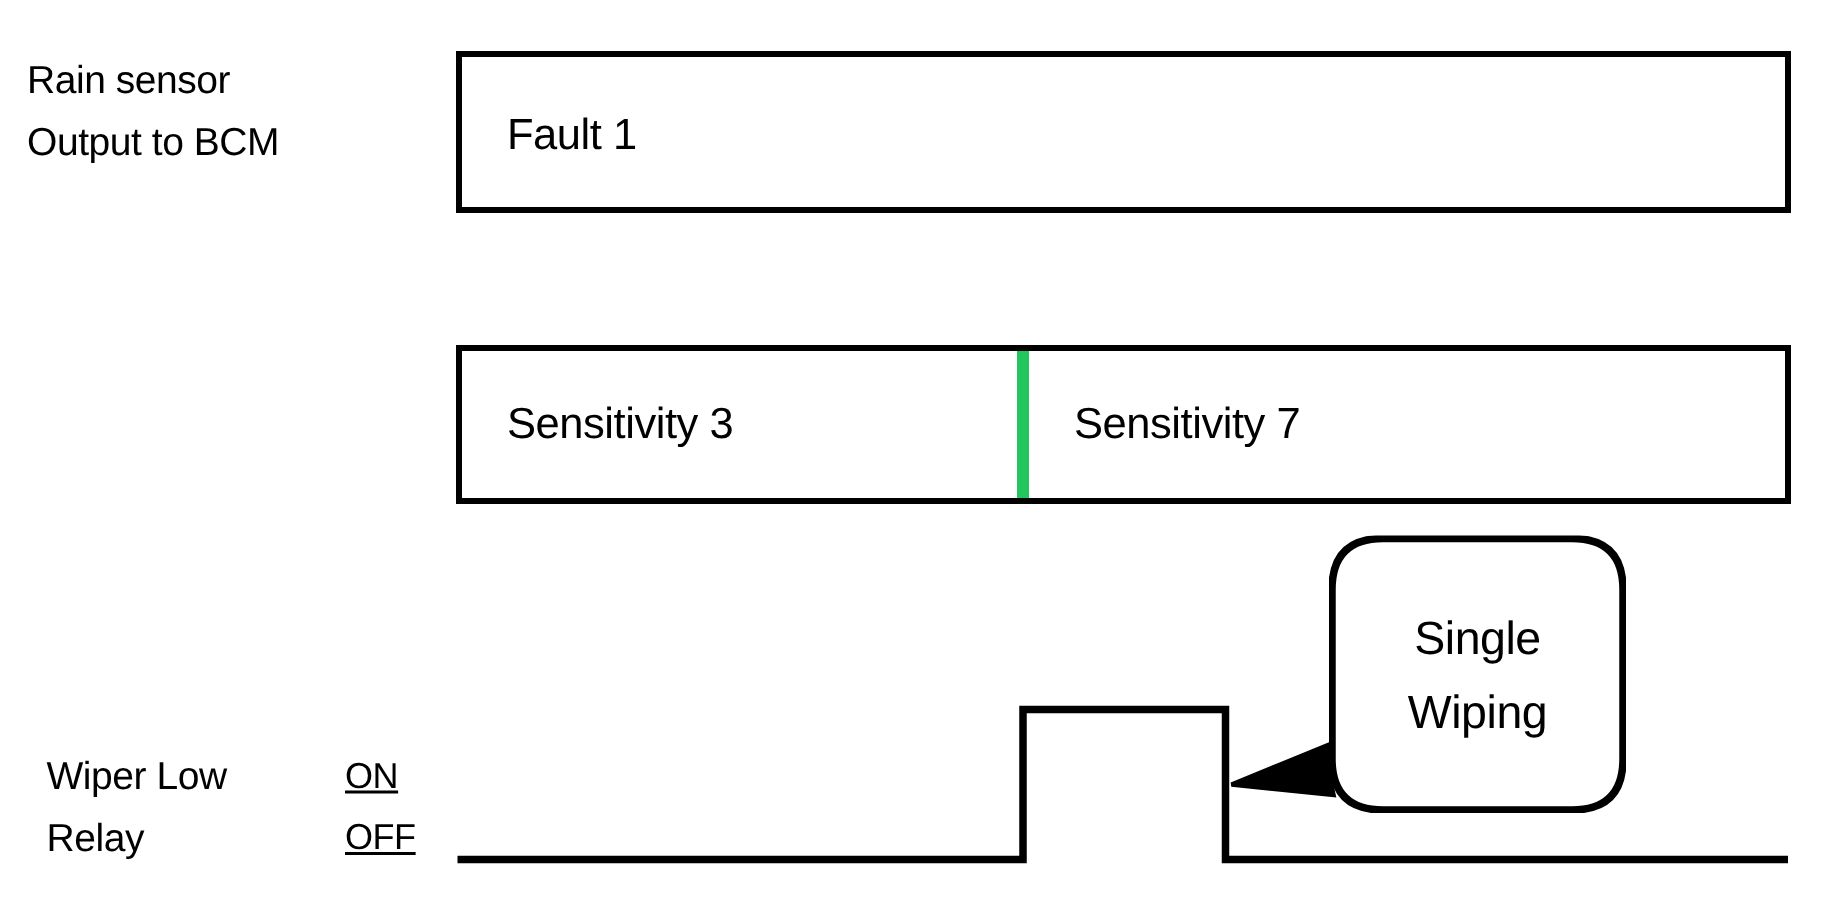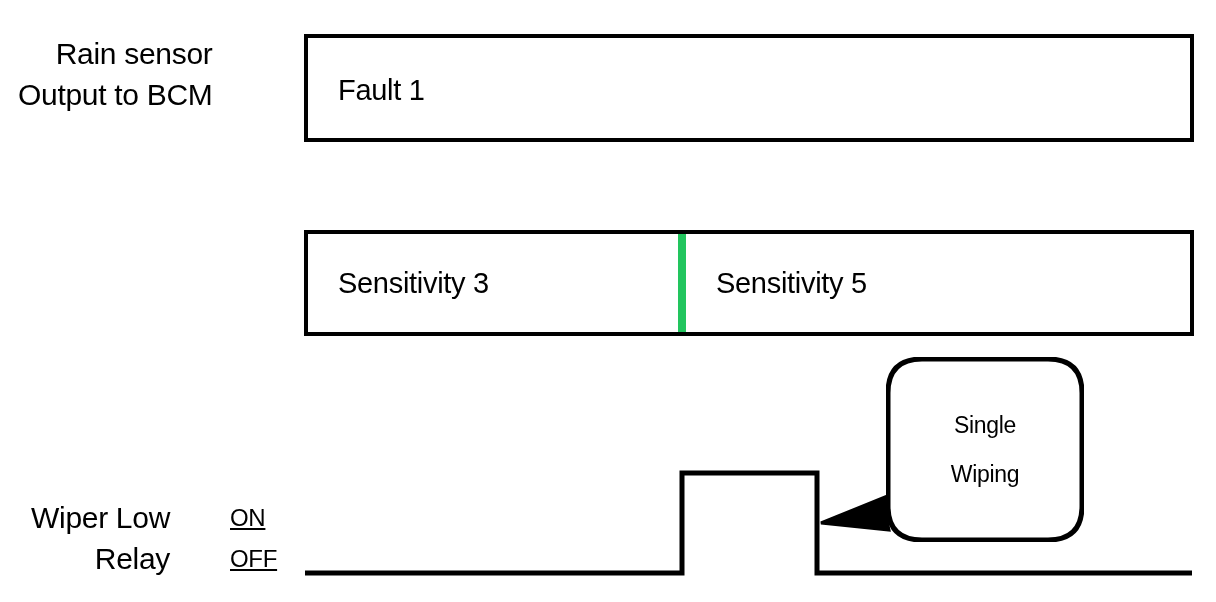--- a/index.html
+++ b/index.html
@@ -18,27 +18,26 @@
   }
   .stage {
     position: absolute;
     left: 0; top: 0;
     width: 1216px;
     height: 602px;
   }
   
   .row-label {
     position: absolute;
-    font-size: 30px;
+    font-size: 26px;
     line-height: 41px;
     font-weight: 400;
     letter-spacing: -0.3px;
     white-space: pre;
     color: #000;
-    text-align: right;
   }
   #label-rain   { left: 18px; top: 33px; }
   #label-sens   { left: 18px; top: 248px; }
   #label-wiper  { left: 31px; top: 497px; }
 
   .state-label {
     position: absolute;
     font-size: 24px;
     line-height: 41px;
     letter-spacing: -0.3px;
@@ -115,21 +114,21 @@
     top: 357px;
     width: 198px;
     height: 185px;
   }
   #callout-text {
     position: absolute;
     left: 0;
     top: 44px;
     width: 198px;
     text-align: center;
-    font-size: 23px;
+    font-size: 31px;
     line-height: 49px;
     letter-spacing: -0.3px;
     white-space: pre;
     color: #000;
   }
 </style>
 </head>
 <body>
 
 <div class="stage">
@@ -140,21 +139,21 @@
   <div class="sig-box" id="box-fault">
     <div class="box-text">Fault 1</div>
   </div>
 
 
   <div class="sig-box" id="box-sensitivity">
     <div class="sig-cell" id="cell-sens-3">
       <span class="cell-text">Sensitivity 3</span>
     </div>
     <div class="sig-cell" id="cell-sens-2">
-      <span class="cell-text">Sensitivity 5</span>
+      <span class="cell-text">Sensitivity 7</span>
     </div>
   </div>
 
   <div class="row-label" id="label-wiper" style="white-space: pre;">Wiper Low
 Relay</div>
 
   <div class="state-label" id="label-on">ON</div>
 
   <div class="state-label" id="label-off">OFF</div>
 

